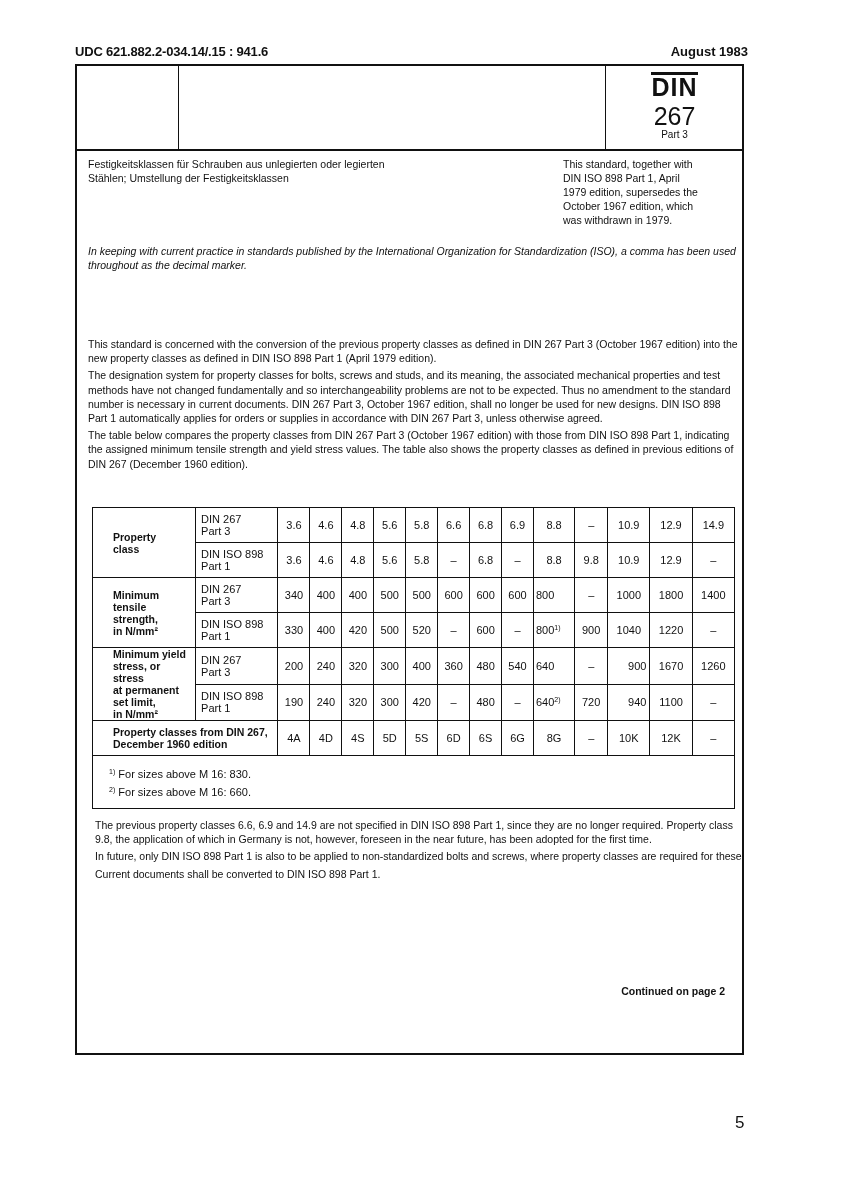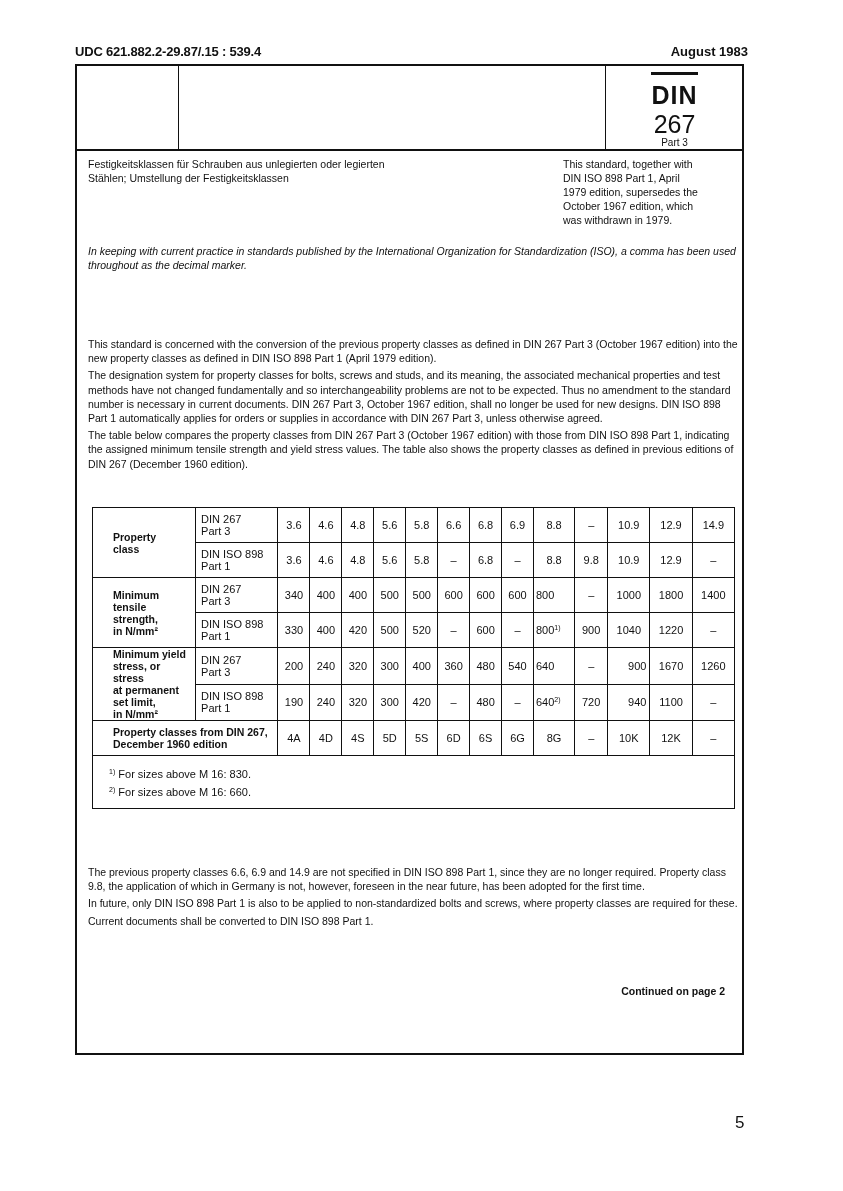--- a/index.html
+++ b/index.html
@@ -12,21 +12,21 @@
     .frame {
       position: absolute; left: 75px; top: 64px; width: 669px; height: 991px;
       border: 2px solid #111; box-sizing: border-box;
     }
     .hdr { position: absolute; left: 0; top: 0; width: 100%; height: 83px; border-bottom: 2px solid #111; }
     .hdr .c1 { position: absolute; left: 0; top: 0; width: 101px; height: 83px; border-right: 1.5px solid #111; }
     .hdr .c2 { position: absolute; left: 102px; top: 0; width: 426px; height: 83px; text-align: center; }
     .hdr .c3 { position: absolute; left: 528px; top: 0; width: 137px; height: 83px; border-left: 1.5px solid #111; text-align: center; }
     .title { font-size: 20px; margin-top: 1px; line-height: 22px; }
     .sub { font-size: 12px; line-height: 13.5px; }
-    .din-logo { font-size: 25px; font-weight: bold; line-height: 24px; margin-top: 6px; display: inline-block; border-top: 3px solid #111; padding-top: 8px; letter-spacing: 1px; }
+    .din-logo { font-size: 25px; font-weight: bold; line-height: 24px; margin-top: 6px; display: inline-block; border-top: 3px solid #111; padding-top: 0px; letter-spacing: 1px; }
     .din-no { font-size: 25px; line-height: 24px; margin-top: 4px; }
     .din-part { font-size: 10px; line-height: 12px; margin-top: 1px; }
 
     .sec2 { position: absolute; left: 0; top: 83px; width: 100%; }
     .german { position: absolute; left: 11px; top: 8px; width: 430px; font-size: 10.5px; line-height: 14px; }
     .supersede { position: absolute; left: 486px; top: 8px; width: 180px; font-size: 10.5px; line-height: 14px; }
     .iso-note { position: absolute; left: 11px; top: 95px; width: 655px; font-size: 10.5px; line-height: 14px; font-style: italic; }
 
     .body1 { position: absolute; left: 11px; top: 271px; width: 650px; font-size: 10.5px; line-height: 14.2px; }
     .body1 p { margin: 0 0 3px 0; }
@@ -35,29 +35,29 @@
     table.t { border-collapse: collapse; width: 643px; font-size: 11px; }
     table.t td { border: 1.3px solid #111; padding: 0 2px; text-align: center; height: 34px; vertical-align: middle; }
     table.t td.lbl { text-align: left; padding-left: 20px; font-weight: bold; line-height: 12px; font-size: 10.5px; }
     table.t td.sub { text-align: left; padding-left: 5px; line-height: 12px; font-size: 11px; }
     table.t td.v { font-size: 11px; }
     table.t td.left { text-align: left; }
     table.t td.right { text-align: right; padding-right: 3px; }
     sup { font-size: 7px; vertical-align: 4px; }
     .fn-row td { text-align: left !important; height: 40px !important; padding: 6px 0 6px 16px !important; font-size: 11px; line-height: 16px; }
 
-    .body2 { position: absolute; left: 11px; top: 752px; width: 650px; font-size: 10.5px; line-height: 14.2px; margin-top: 47px; }
+    .body2 { position: absolute; left: 18px; top: 752px; width: 650px; font-size: 10.5px; line-height: 14.2px; }
     .body2 p { margin: 0 0 3px 0; }
     .cont { position: absolute; right: 17px; top: 919px; font-size: 10.5px; font-weight: bold; }
     .pageno { position: absolute; left: 735px; top: 1113px; font-size: 17px; }
   </style>
 </head>
 <body>
 
-<div class="udc">UDC 621.882.2-29.87/.15 : 539.4</div>
+<div class="udc">UDC 621.882.2-034.14/.15 : 941.6</div>
 <div class="date">August 1983</div>
 
 <div class="frame">
   <div class="hdr">
     <div class="c1"></div>
     <div class="c3">
       <div><span class="din-logo">DIN</span></div>
       <div class="din-no">267</div>
       <div class="din-part">Part 3</div>
     </div>

